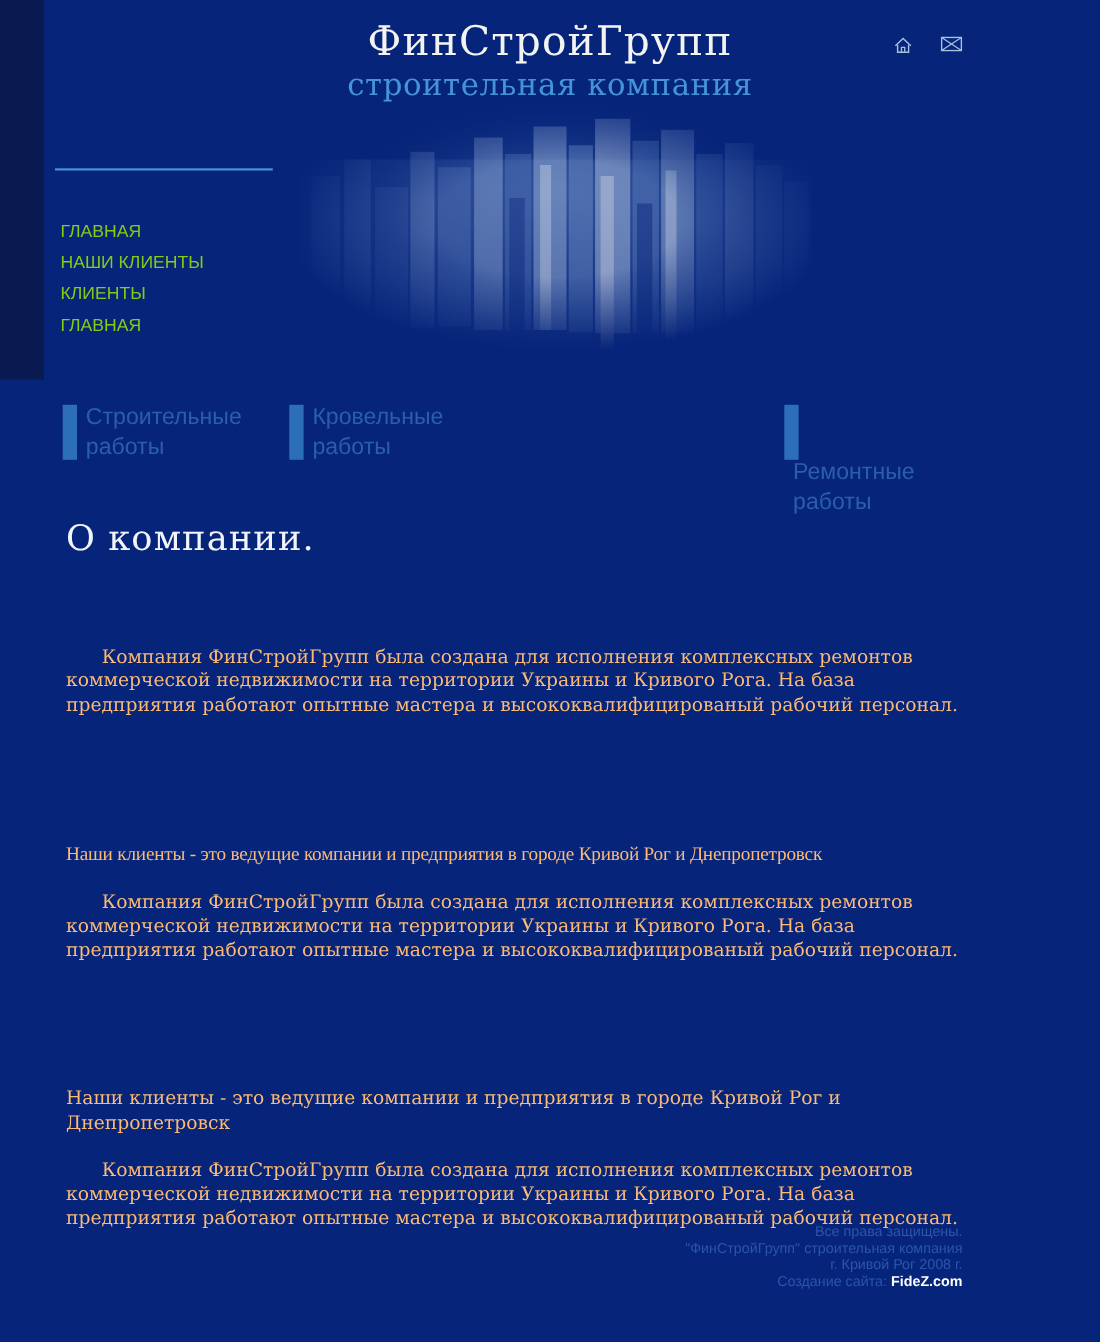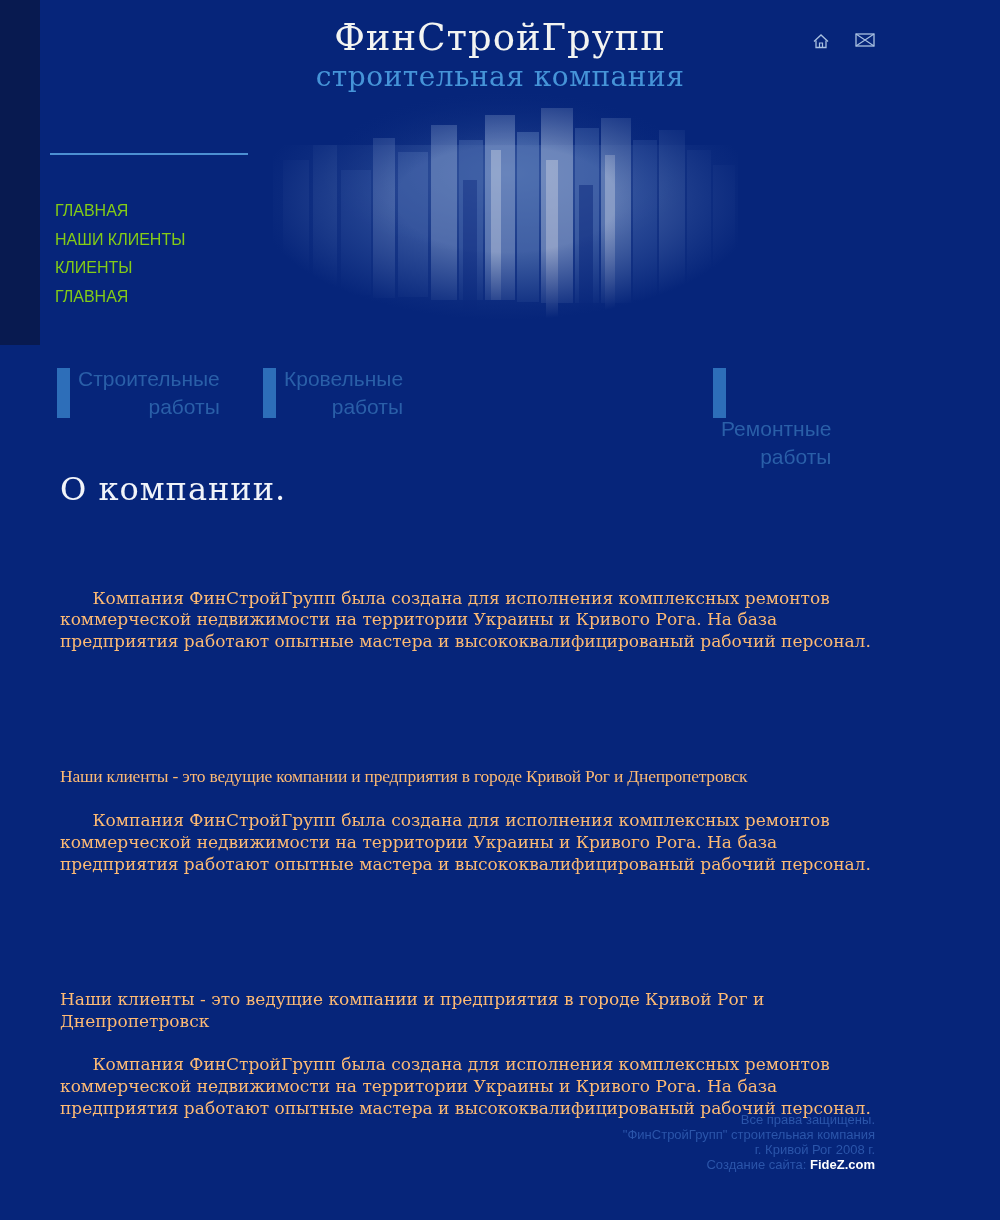--- a/index.html
+++ b/index.html
@@ -46,21 +46,21 @@
   .contacts .row { white-space:nowrap; }
   .contacts .lbl { color:#3b7fd0; display:inline-block; min-width:47px; }
   .contacts .val { color:#e8eef8; }
   .divider { position:absolute; left:50px; top:153px; width:198px; height:2px; background:#4c90d2; z-index:3; }
 
   
   .nav { position:absolute; left:55px; top:197px; z-index:3; font-family:"Liberation Sans", sans-serif; }
   .nav-item { font-size:16px; line-height:28.5px; color:#84cc16; cursor:pointer; }
 
   
-  .services { position:absolute; left:0; top:368px; width:832px; height:52px; z-index:3;text-align:right; }
+  .services { position:absolute; left:0; top:368px; width:832px; height:52px; z-index:3; }
   .service { position:absolute; top:0; display:flex; cursor:pointer; }
   .service .bar { width:13px; height:50px; background:#2d6eb9; flex:none; }
   .service .stext {
     margin-left:8px; margin-top:-3px;
     font-family:"Liberation Sans", sans-serif;
     font-size:21px; line-height:28px; color:#2a5fa8;
   }
   .service .stext span { display:block; }
   .s1 { left:57px; } .s2 { left:263px; } .s3 { left:488px; } .s4 { left:713px;flex-direction:column; }
 

